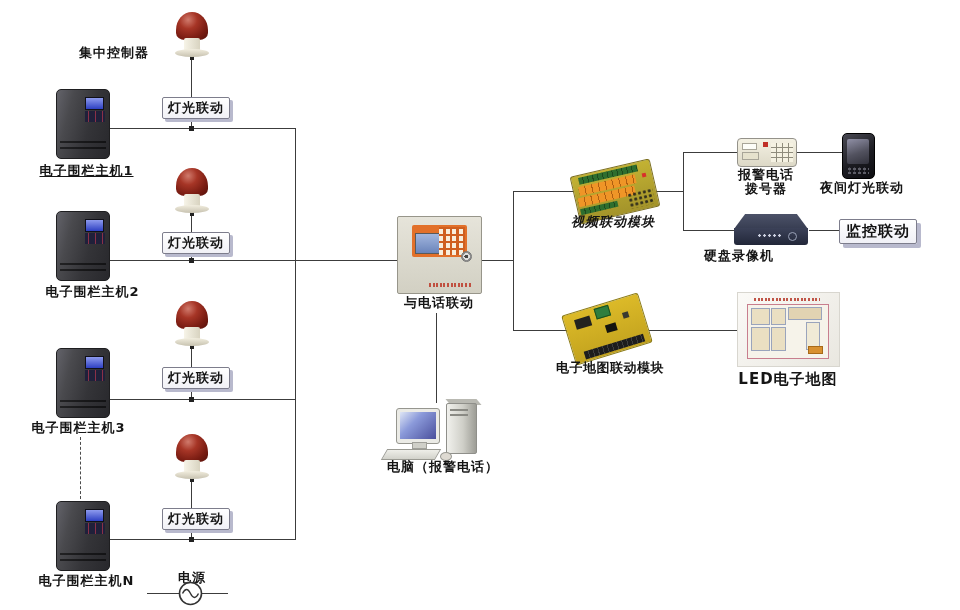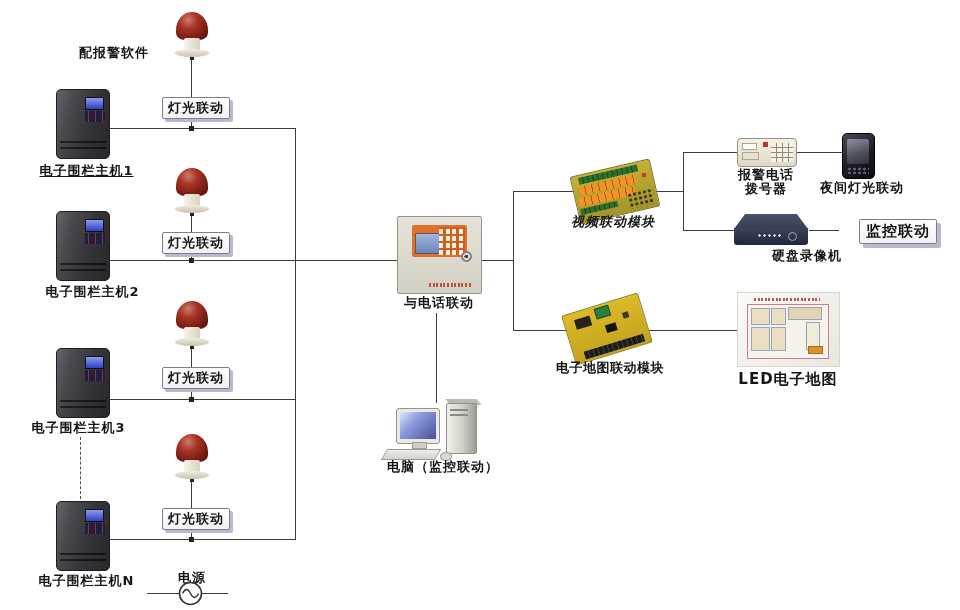--- a/index.html
+++ b/index.html
@@ -107,21 +107,21 @@
   .dvr .top{position:absolute;left:0;top:0;width:74px;height:15px;
     clip-path:polygon(15% 0,85% 0,100% 100%,0 100%);background:linear-gradient(#4c5268,#373d52);}
   .dvr .front{position:absolute;left:0;top:14px;width:74px;height:17px;border-radius:0 0 3px 3px;
     background:linear-gradient(#3b4158,#222739);}
   .dvr .dots{position:absolute;left:23px;top:19px;width:26px;height:5px;
     background-image:radial-gradient(circle,#cdd2e2 0 1px,transparent 1.5px);background-size:5px 5px;}
   .dvr .ring{position:absolute;left:54px;top:18px;width:7px;height:7px;border-radius:50%;border:1.5px solid #9aa2b8;}
   
   .monbox{position:absolute;left:839px;top:219px;width:76px;height:23px;display:flex;align-items:center;justify-content:center;
     background:linear-gradient(#ffffff,#f0f0f6);border:1px solid #7d7d8c;border-radius:2px;
-    box-shadow:4px 4px 0 0 #b8b9cd;font-weight:bold;font-size:15px;letter-spacing:1px;margin-left:20px;}
+    box-shadow:4px 4px 0 0 #b8b9cd;font-weight:bold;font-size:15px;letter-spacing:1px;}
   
   .ledmap{position:absolute;left:737px;top:292px;width:101px;height:73px;
     background:linear-gradient(135deg,#fbfaf7,#e9e7e0);border:1px solid #d8d6cf;}
   .ledmap .ttl{position:absolute;left:16px;top:5px;width:66px;height:3px;
     background:repeating-linear-gradient(90deg,#c05548 0 2px,transparent 2px 3.6px);}
   .ledmap .frame{position:absolute;left:9px;top:11px;width:80px;height:53px;border:1.5px solid #c87e8e;background:#f6f3ea;}
   .ledmap .rm{position:absolute;border:1px solid #9aa4bc;background:#eadfc2;}
   .ledmap .patch{position:absolute;right:5px;bottom:4px;width:13px;height:6px;background:#d89030;border:1px solid #a86a18;}
   
   .power{position:absolute;left:178px;top:581px;width:25px;height:25px;}
@@ -184,21 +184,21 @@
     <div class="dome"></div>
     <div class="base"></div>
     <div class="disc"></div>
   </div>
   <div class="beacon" style="left:172px;top:434px;">
     <div class="dome"></div>
     <div class="base"></div>
     <div class="disc"></div>
   </div>
 
-  <div class="lbl" style="left:72px;top:46px;width:84px;">配报警软件</div>
+  <div class="lbl" style="left:72px;top:46px;width:84px;">集中控制器</div>
 
   <div class="box3d" style="left:162px;top:97px;">
     <span>灯光联动</span>
   </div>
   <div class="box3d" style="left:162px;top:232px;">
     <span>灯光联动</span>
   </div>
   <div class="box3d" style="left:162px;top:367px;">
     <span>灯光联动</span>
   </div>
@@ -260,21 +260,21 @@
     <div class="tower"></div>
     <div class="slot" style="top:7px;"></div>
     <div class="slot" style="top:12px;"></div>
     <div class="mon">
       <div class="scr"></div>
     </div>
     <div class="stand"></div>
     <div class="kbd"></div>
     <div class="mouse"></div>
   </div>
-  <div class="lbl" style="left:378px;top:460px;width:130px;">电脑（监控联动）</div>
+  <div class="lbl" style="left:378px;top:460px;width:130px;">电脑（报警电话）</div>
 
   <div class="pcb pcb-video">
     <div class="grn1"></div>
     <div class="org1"></div>
     <div class="org2"></div>
     <div class="grn2"></div>
     <div class="cmp"></div>
     <div class="led"></div>
   </div>
   <div class="lbl" style="left:558px;top:215px;width:110px;font-style:italic;">视频联动模块</div>
@@ -302,21 +302,21 @@
     <div class="pkeys"></div>
   </div>
   <div class="lbl" style="left:820px;top:181px;width:84px;">夜间灯光联动</div>
 
   <div class="dvr">
     <div class="top"></div>
     <div class="front"></div>
     <div class="dots"></div>
     <div class="ring"></div>
   </div>
-  <div class="lbl" style="left:770px;top:249px;width:74px;">硬盘录像机</div>
+  <div class="lbl" style="left:702px;top:249px;width:74px;">硬盘录像机</div>
 
   <div class="monbox">
     <span>监控联动</span>
   </div>
 
   <div class="ledmap">
     <div class="ttl"></div>
     <div class="frame">
       <div class="rm" style="left:3px;top:3px;width:17px;height:15px;"></div>
       <div class="rm" style="left:23px;top:3px;width:13px;height:15px;"></div>

